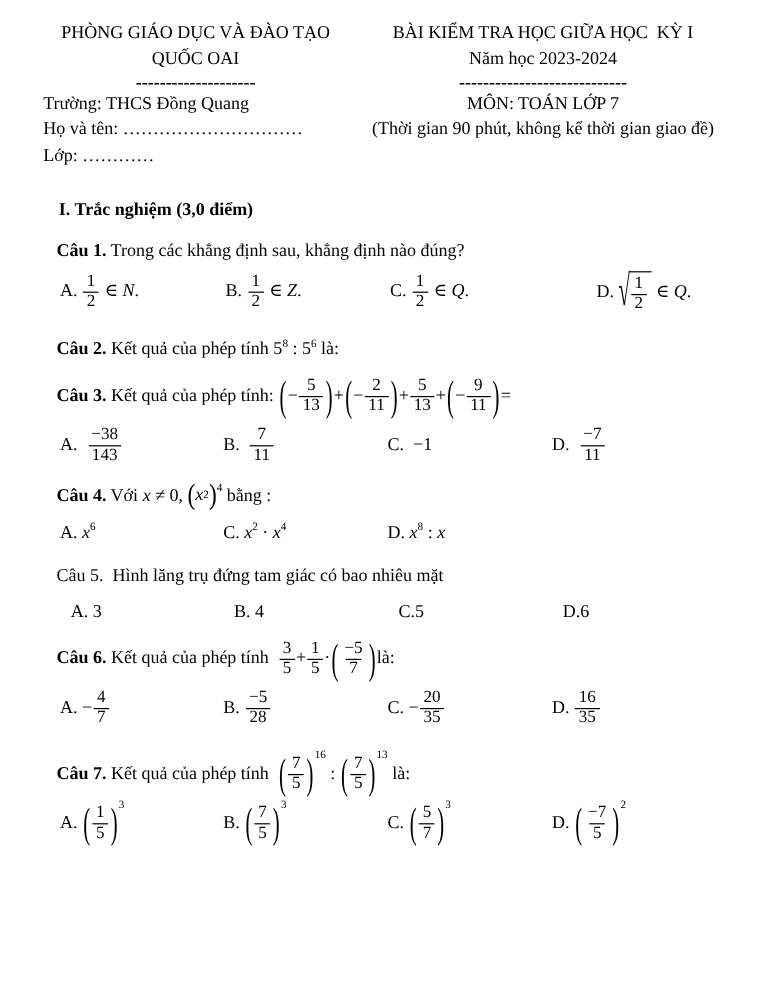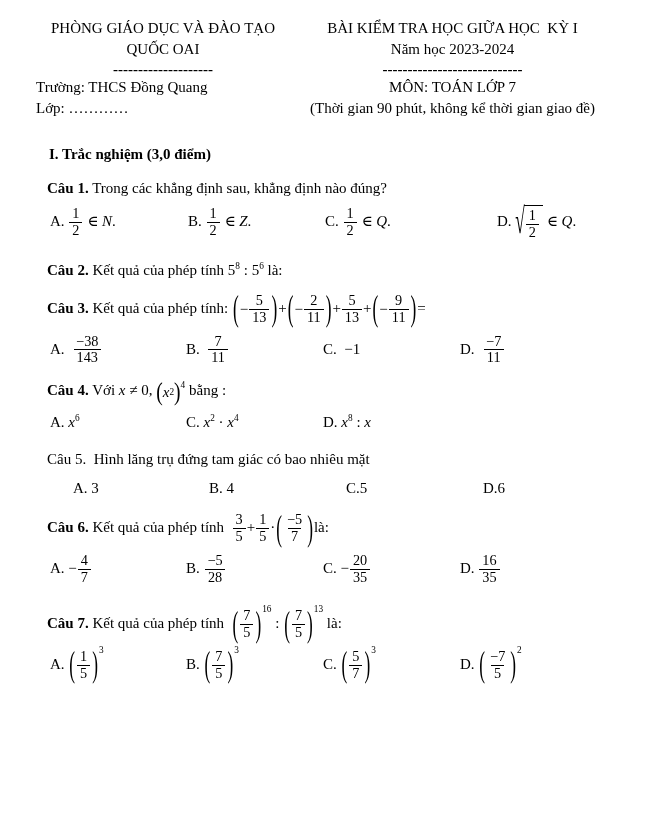--- a/index.html
+++ b/index.html
@@ -33,21 +33,21 @@
   .qt7 { margin-top: 22px; }
 
   .options {
     display: grid;
     grid-template-columns: 136px 137px 137px auto;
     align-items: center;
     margin: 8px 0 0 3px;
     min-height: 26px;
   }
   .options.wide-d { grid-template-columns: 138px 137px 172px auto; }
-  .options.indent { margin-left: 26px; }
+  .options.indent { margin-left: 12px; }
   .opt { white-space: nowrap; }
 
   
   .frac {
     display: inline-flex; flex-direction: column; align-items: center;
     vertical-align: middle; font-size: 0.95em; line-height: 1.12;
     padding: 0 1px; text-align: center;
   }
   .frac .num { padding: 0 3px; }
   .frac .den { padding: 0 3px; border-top: 1px solid #000; }
@@ -70,20 +70,21 @@
 <body>
 
 <div class="page">
 
   <div class="header">
     <div class="h-left">
       <div class="hb">PHÒNG GIÁO DỤC VÀ ĐÀO TẠO</div>
       <div class="hb">QUỐC OAI</div>
       <div class="divider">--------------------</div>
       <div class="hb left-align">Trường: THCS Đồng Quang</div>
+      <div class="left-align">Họ và tên: …………………………</div>
       <div class="left-align">Lớp: …………</div>
     </div>
     <div class="h-right">
       <div class="hb">BÀI KIỂM TRA HỌC GIỮA HỌC&nbsp; KỲ I</div>
       <div class="hb">Năm học 2023-2024</div>
       <div class="divider">----------------------------</div>
       <div class="hb">MÔN: TOÁN LỚP 7</div>
       <div class="italic">(Thời gian 90 phút, không kể thời gian giao đề)</div>
     </div>
   </div>

